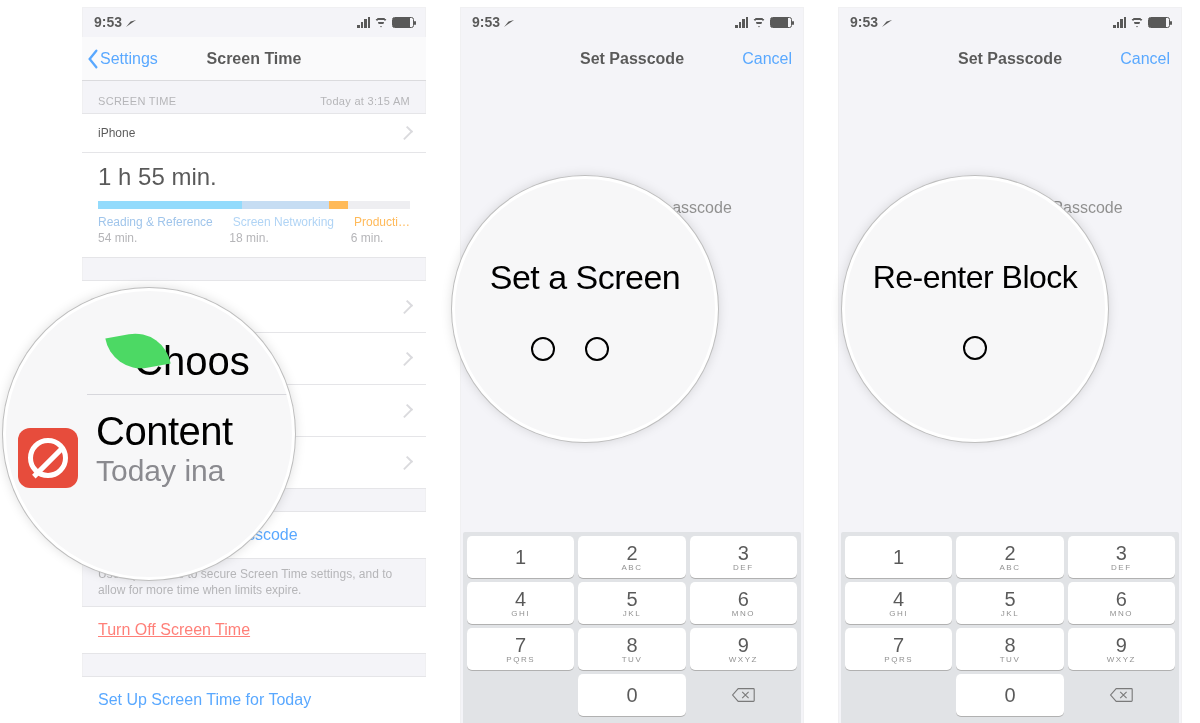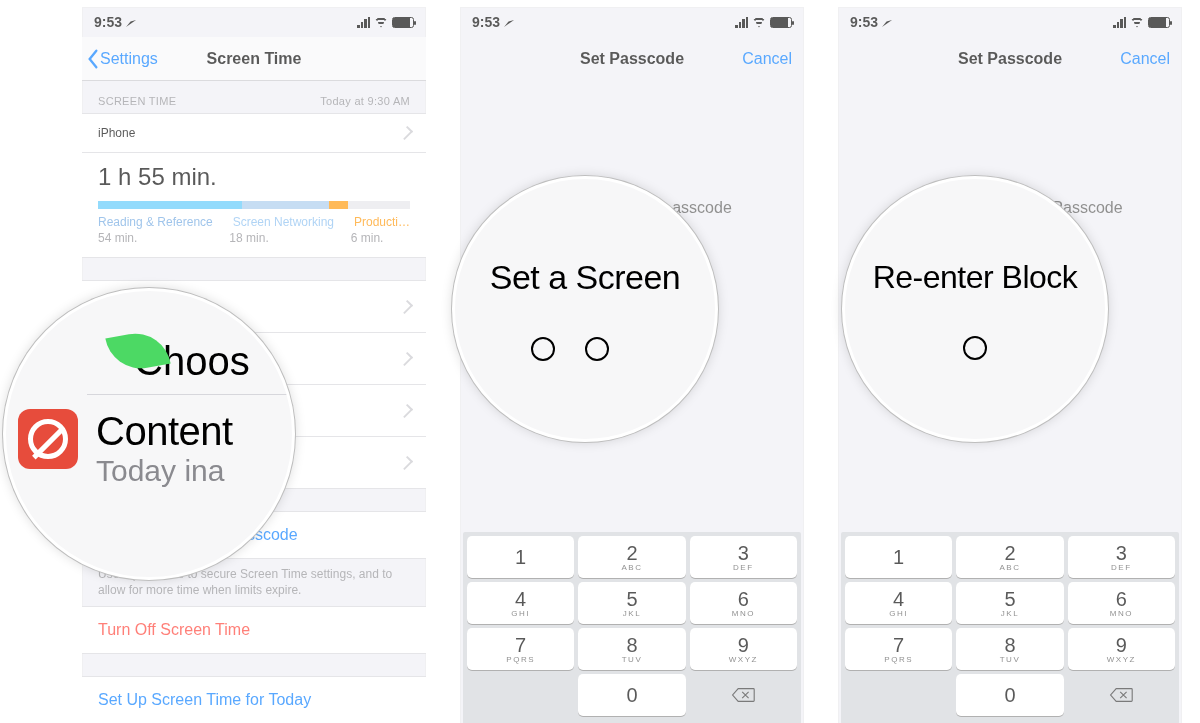--- a/index.html
+++ b/index.html
@@ -69,27 +69,27 @@
   .barcat span:nth-child(3){color:var(--orange);text-align:center;}
   .submin{display:flex;justify-content:flex-start;gap:52px;font-size:12px;color:var(--muted);margin-top:2px;}
   .submin span:nth-child(2){margin-left:40px;}
   .submin span:nth-child(3){margin-left:30px;}
 
   .feature-cell{background:#fff;border-top:0.5px solid var(--border);padding:10px 16px;display:flex;align-items:center;justify-content:space-between;}
   .feature-cell .txt{font-size:15px;}
   .feature-cell .sub{font-size:12px;color:var(--muted);}
   .footer-note{padding:8px 16px;font-size:12px;color:var(--muted);line-height:1.3;}
   .link-cell{background:#fff;border-top:0.5px solid var(--border);border-bottom:0.5px solid var(--border);padding:14px 16px;font-size:16px;color:var(--ios-blue);}
-  .link-cell.red{color:var(--red);}
+  .link-cell.red{color:var(--red);text-decoration:underline;}
 
   .gap{height:22px;}
 
   
   .mag{position:absolute;border-radius:50%;background:#F7F7F8;border:3px solid #fff;box-shadow:0 0 12px rgba(0,0,0,0.15),0 0 0 1px #ccc;overflow:hidden;display:flex;flex-direction:column;align-items:center;justify-content:center;}
-  .mag .row{display:flex;align-items:flex-start;gap:18px;width:100%;padding-left:12px;}
+  .mag .row{display:flex;align-items:flex-end;gap:18px;width:100%;padding-left:12px;}
   .mag .big{font-size:40px;font-weight:400;letter-spacing:-0.5px;}
   .mag .sub{font-size:30px;color:#8a8a8f;}
   .prohibit{width:60px;height:60px;background:#E74C3C;border-radius:12px;display:flex;align-items:center;justify-content:center;}
   .prohibit i{width:40px;height:40px;border-radius:50%;border:5px solid #fff;position:relative;}
   .prohibit i:before{content:"";position:absolute;width:40px;height:5px;background:#fff;top:17px;left:-5px;transform:rotate(-45deg);}
   .leaf{width:60px;height:36px;background:#4CD964;border-radius:0 40px 0 40px;transform:rotate(-10deg);align-self:flex-start;margin-top:-20px;margin-left:46px;}
   .divider{width:70%;height:1px;background:#D7D7DC;margin:10px 0 14px 76px;}
 
   
   .pc-body{text-align:center;padding-top:118px;}
@@ -141,21 +141,21 @@
         <svg viewBox="0 0 14 24">
             <path d="M11 2 L3 12 L11 22" stroke="#007AFF" stroke-width="2.8" fill="none" stroke-linecap="round"></path>
           </svg>
         <span>Settings</span>
       </div>
       <div class="title">Screen Time</div>
     </div>
 
     <div class="section-hdr">
       <span class="caps">SCREEN TIME</span>
-      <span>Today at 9:30 AM</span>
+      <span>Today at 3:15 AM</span>
     </div>
     <div class="cell">
       <span class="label">iPhone</span>
       <span class="chev"></span>
     </div>
     <div class="st-card">
       <div class="st-total">1 h 55 min.</div>
       <div class="barfill">
         <i style="left:0;width:46%;background:var(--blue-bar);"></i>
         <i style="left:46%;width:28%;background:var(--blue-bar2);"></i>

